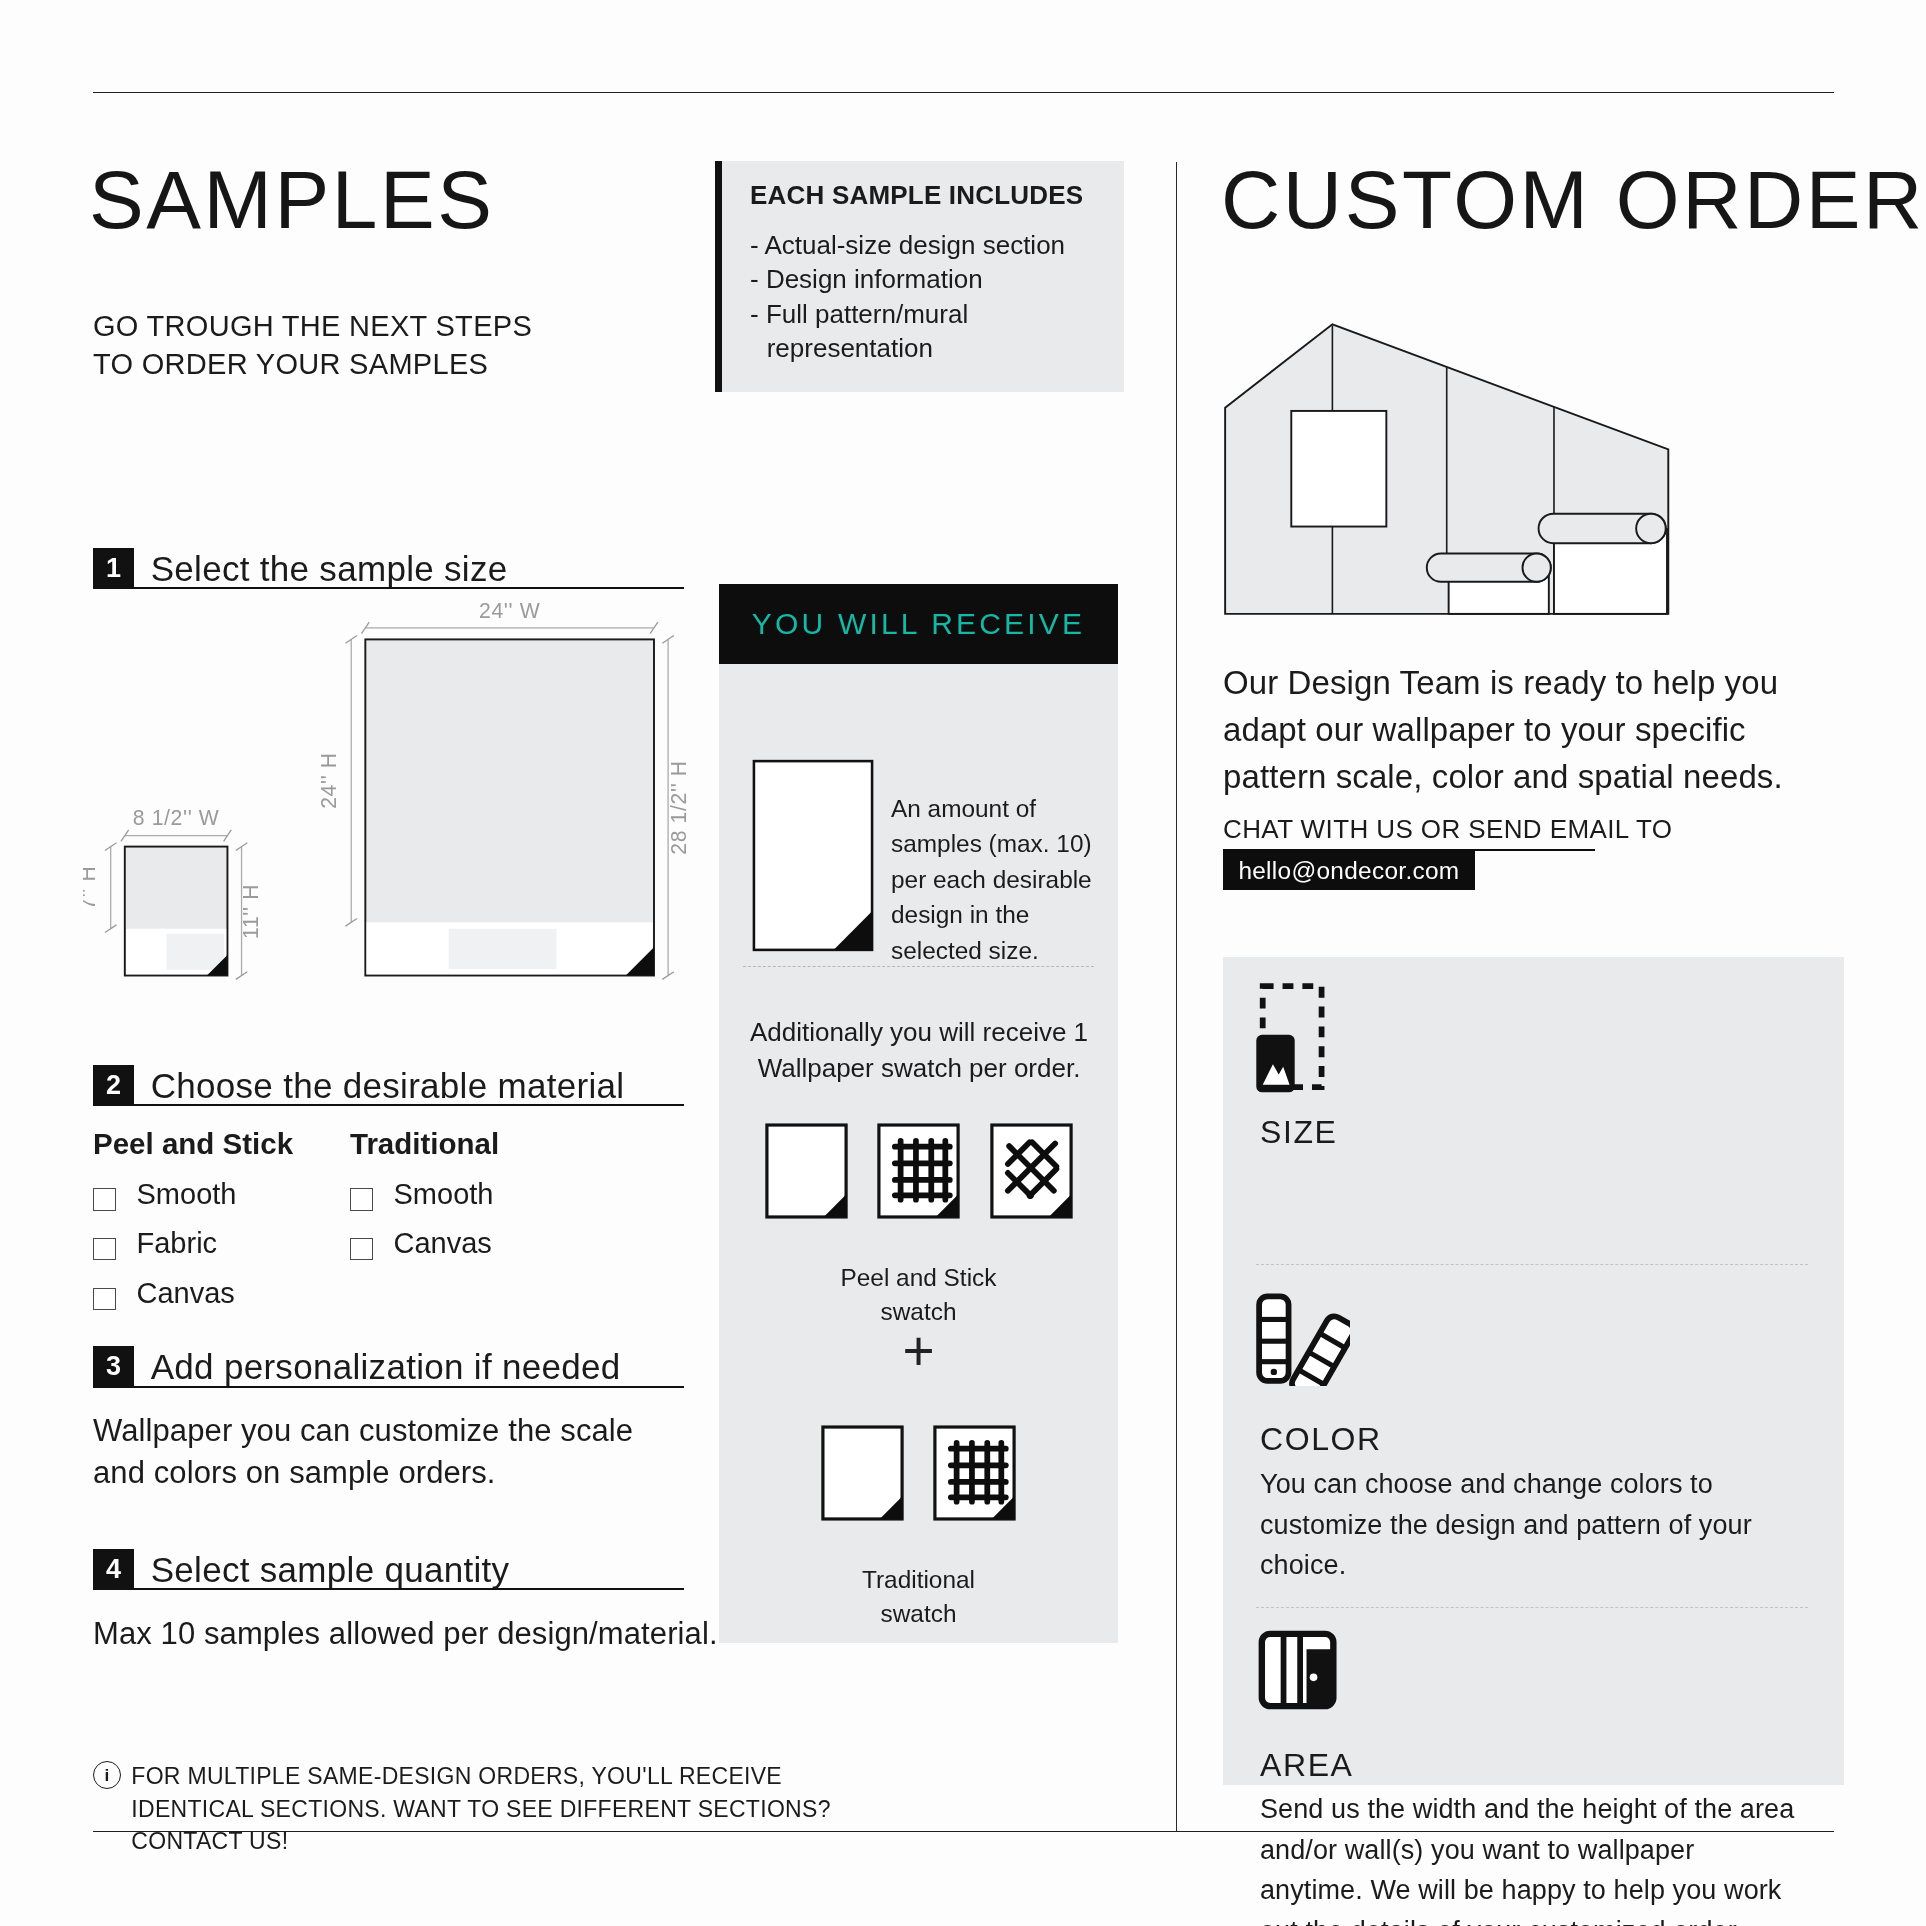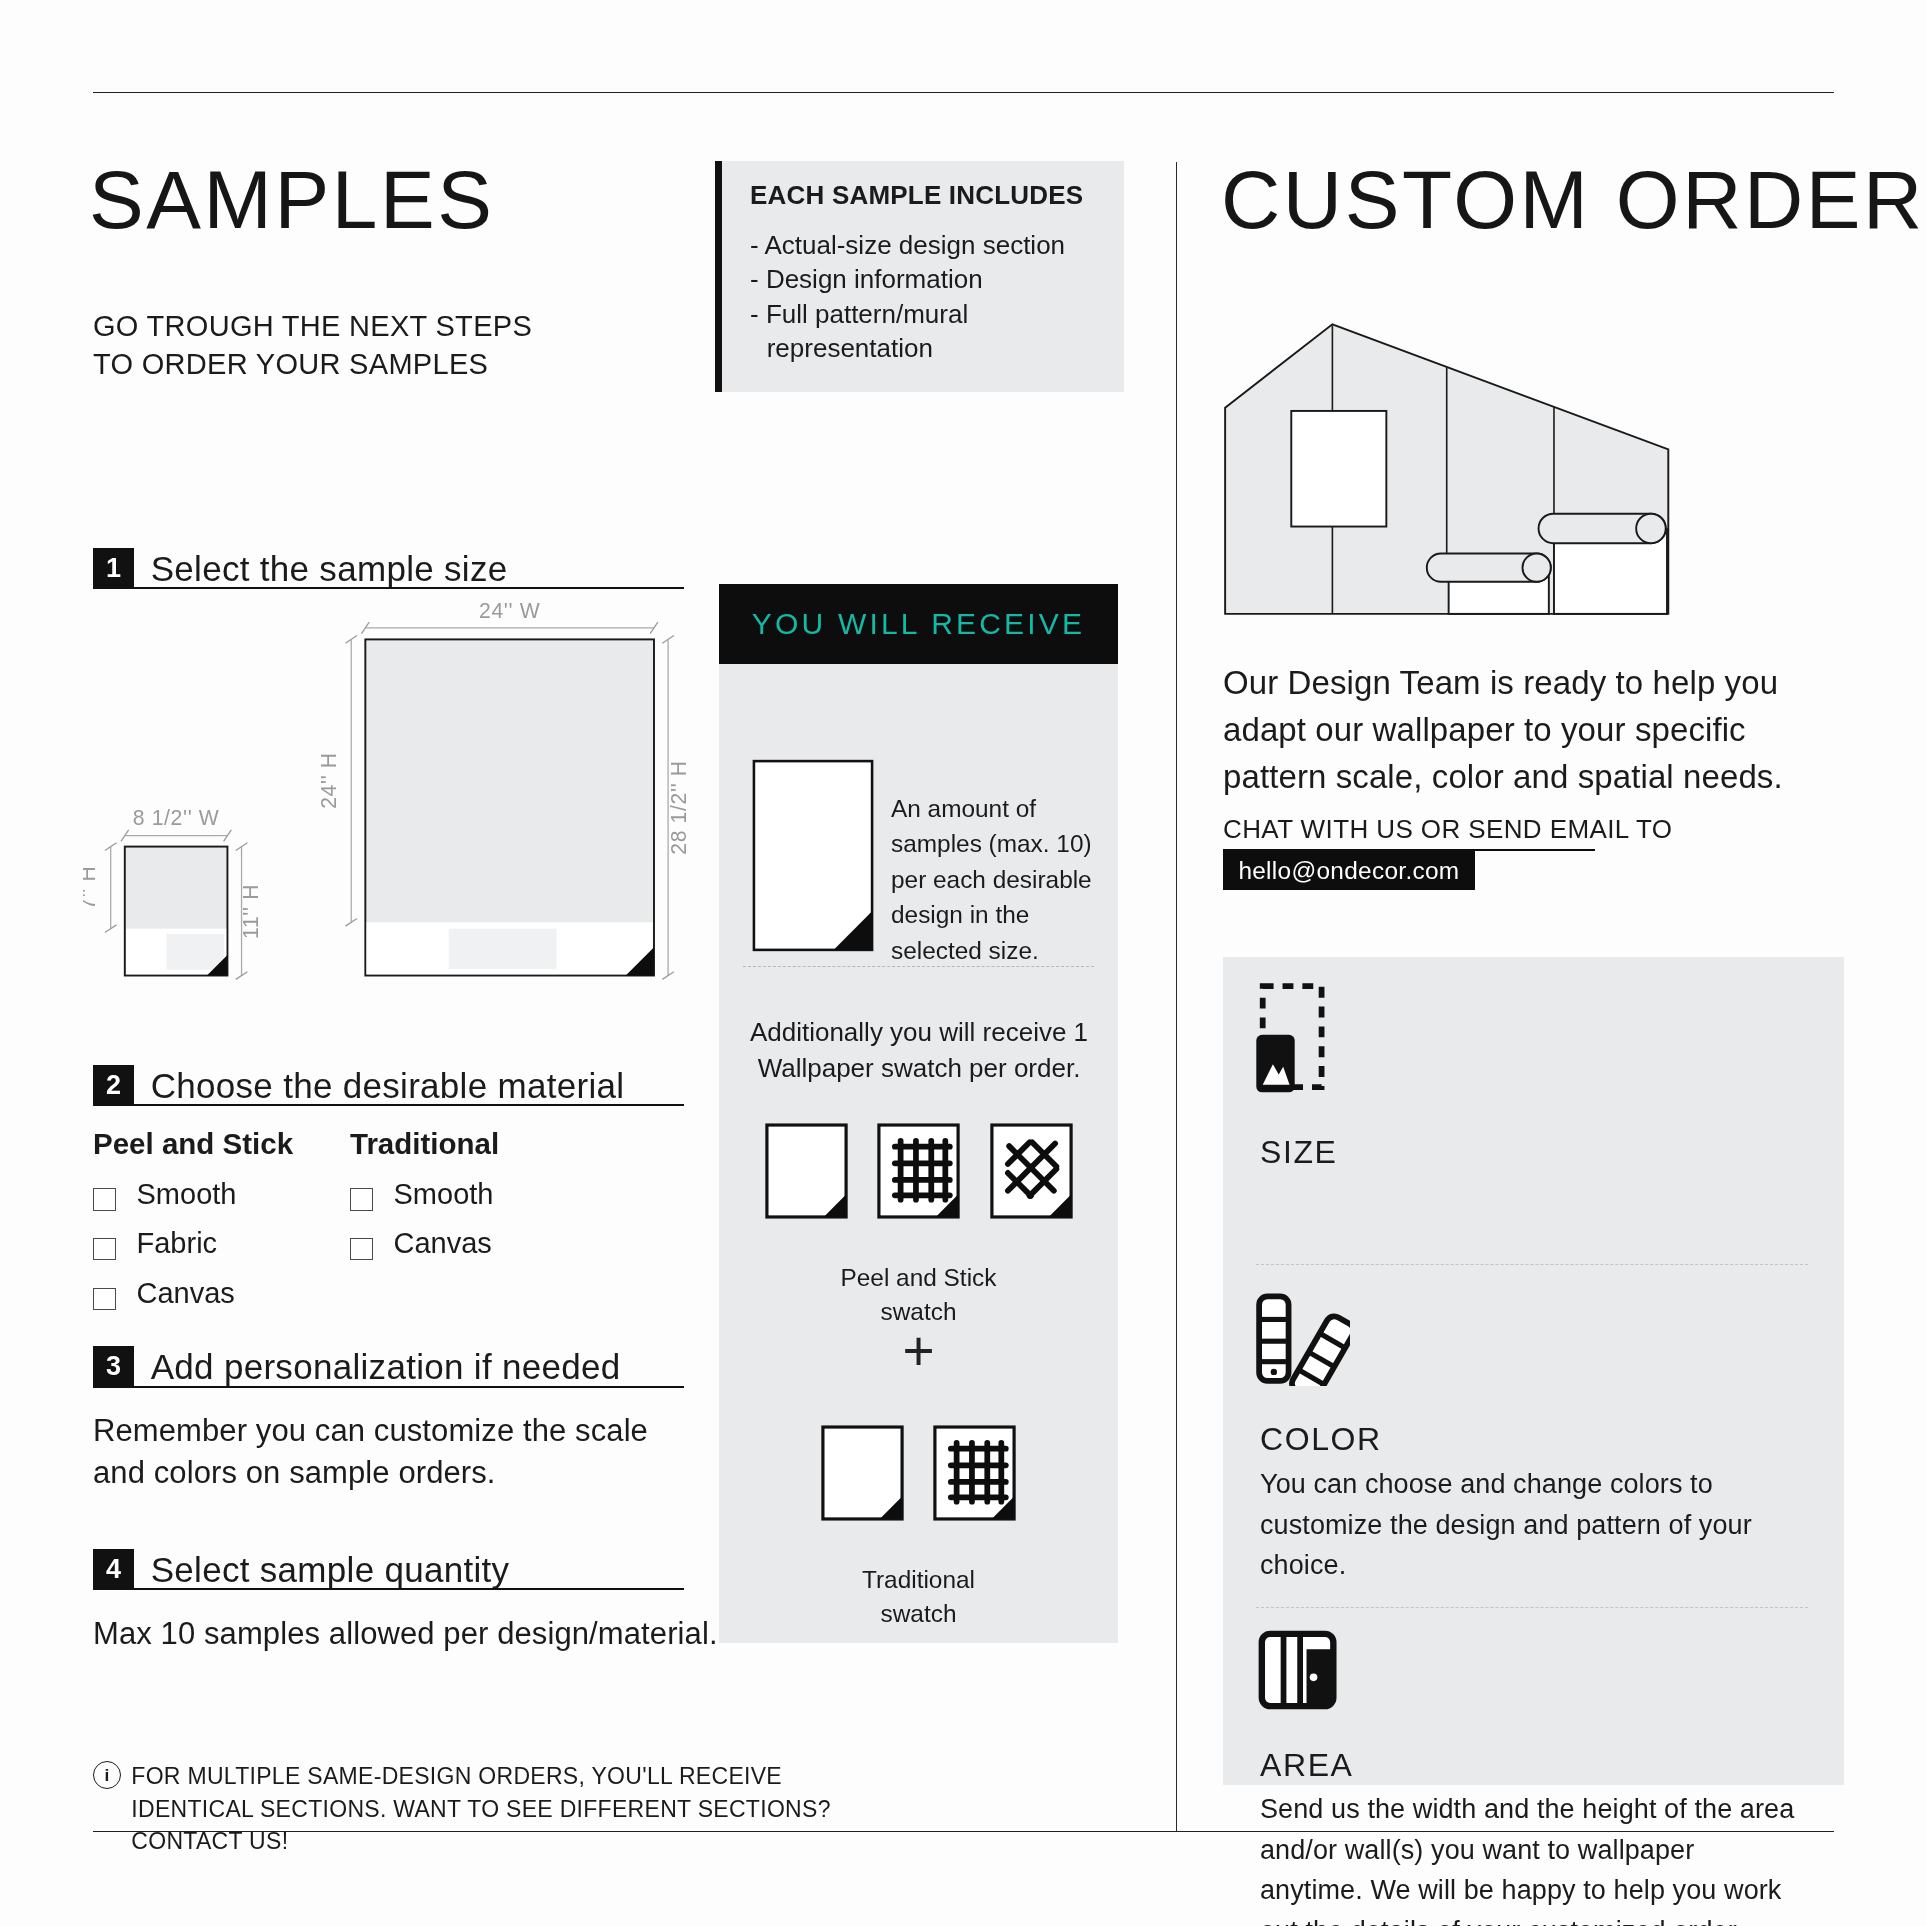--- a/index.html
+++ b/index.html
@@ -164,21 +164,21 @@
       <span class="checkbox"></span>
       <span>Canvas</span>
     </div>
   </div>
 
   <div class="abs step-head" style="left:93px;top:1346px;">
     <div class="step-num">3</div>
     <div class="step-label">Add personalization if needed</div>
   </div>
   <div class="abs step-rule" style="left:93px;top:1386px;"></div>
-  <div class="abs para" style="left:93px;top:1410px;width:571px;">Remember you can customize the scale and colors on sample orders.</div>
+  <div class="abs para" style="left:93px;top:1410px;width:571px;">Wallpaper you can customize the scale and colors on sample orders.</div>
 
   <div class="abs step-head" style="left:93px;top:1549px;">
     <div class="step-num">4</div>
     <div class="step-label">Select sample quantity</div>
   </div>
   <div class="abs step-rule" style="left:93px;top:1588px;"></div>
   <div class="abs para" style="left:93px;top:1613px;width:629px;">Max 10 samples allowed per design/material.</div>
 
   <div class="abs footnote" style="left:93px;top:1760px;width:796px;">
     <span class="info-circle">i</span>
@@ -287,21 +287,21 @@
     <span class="email-badge">hello@ondecor.com</span>
   </div>
 
   <div class="abs features-panel" style="left:1223px;top:957px;">
 
     <svg class="abs" style="left:33px;top:24.4px;" width="71" height="112" viewBox="0 0 110 175">
       <rect x="10" y="8" width="92" height="158" fill="none" stroke="#111" stroke-width="9" stroke-dasharray="17 14"></rect>
       <rect x="0" y="84" width="60" height="90" rx="9" fill="#111"></rect>
       <path d="M10,162 L26,130 L35,146 L42,134 L52,162 Z" fill="#ffffff"></path>
     </svg>
-    <div class="abs feat-heading" style="left:37px;top:177px;">SIZE</div>
+    <div class="abs feat-heading" style="left:37px;top:157px;">SIZE</div>
     <div class="abs dashed-div" style="left:33px;top:307px;width:552px;border-top-color:#c3c3c3;"></div>
 
     <svg class="abs" style="left:31px;top:333px;" width="96" height="96" viewBox="0 0 150 150">
       <g transform="rotate(30 40 140)">
         <rect x="58" y="10" width="46" height="132" rx="13" fill="#ffffff" stroke="#111" stroke-width="9"></rect>
         <line x1="58" y1="46" x2="104" y2="46" stroke="#111" stroke-width="8"></line>
         <line x1="58" y1="80" x2="104" y2="80" stroke="#111" stroke-width="8"></line>
         <line x1="58" y1="112" x2="104" y2="112" stroke="#111" stroke-width="8"></line>
       </g>
       <rect x="8" y="10" width="46" height="132" rx="13" fill="#ffffff" stroke="#111" stroke-width="9"></rect>

